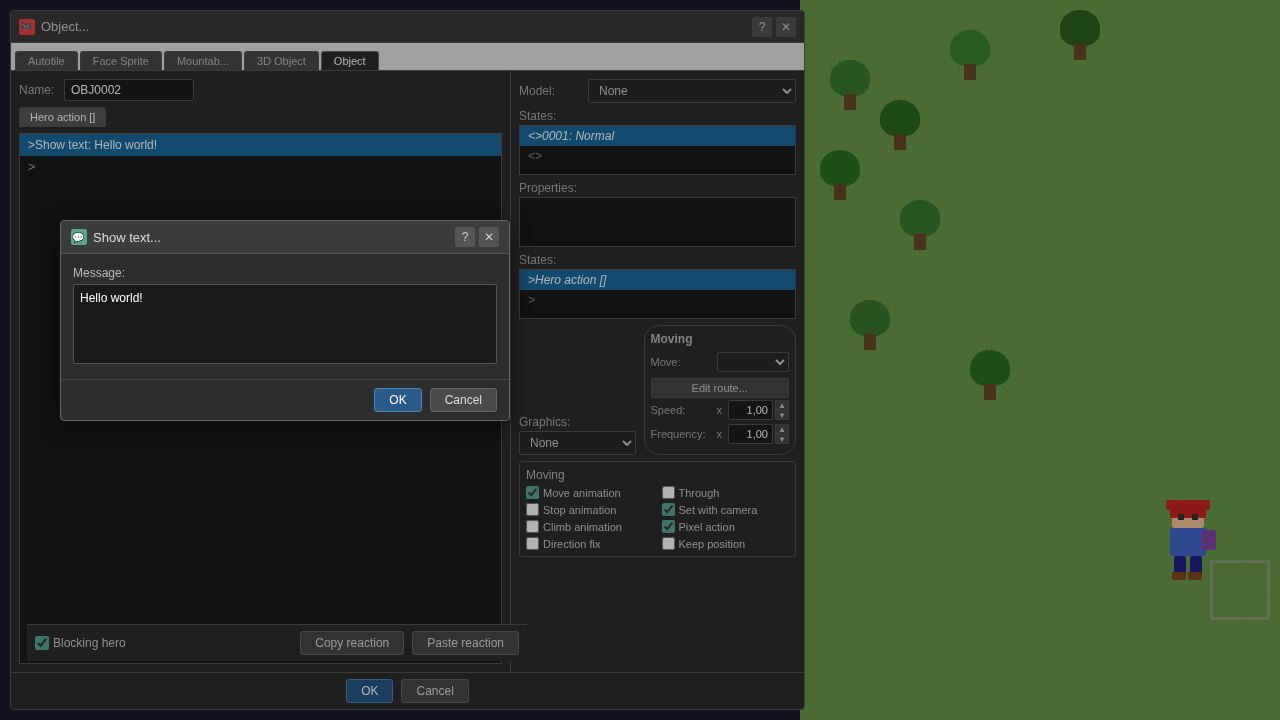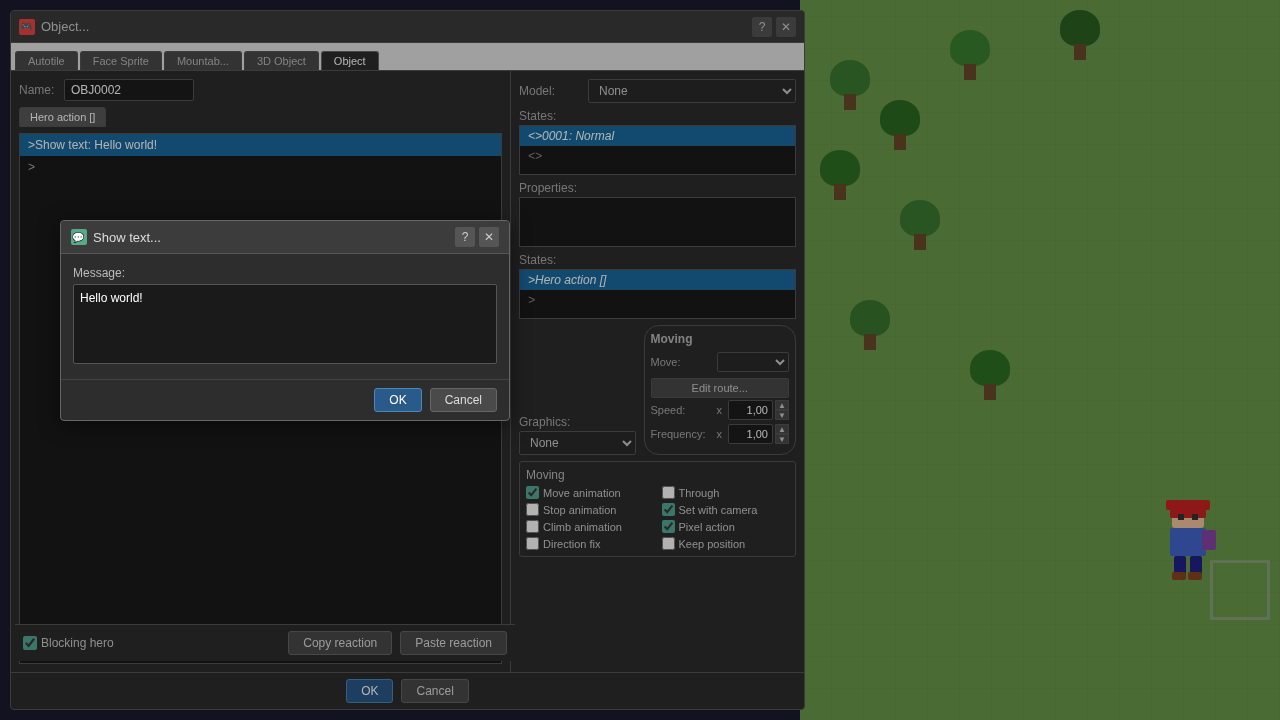--- a/index.html
+++ b/index.html
@@ -785,21 +785,21 @@
           <label class="option-item">
             <input class="option-checkbox" type="checkbox" style="">
             <span>Keep position</span>
           </label>
         </div>
       </div>
 
     </div>
   </div>
 
-  <div style="position:absolute;bottom:48px;left:4px;width:500px;border-top:1px solid #555;display:flex;align-items:center;padding:6px 8px;gap:8px;background:#2d2d2d;">
+  <div style="position:absolute;bottom:48px;left:16px;width:500px;border-top:1px solid #555;display:flex;align-items:center;padding:6px 8px;gap:8px;background:#2d2d2d;">
     <label class="checkbox-label">
       <input class="checkbox-input" type="checkbox" checked="" style="">
       <span>Blocking hero</span>
     </label>
     <div class="spacer"></div>
     <button class="btn">Copy reaction</button>
     <button class="btn">Paste reaction</button>
   </div>
 
   <div class="footer-buttons">

